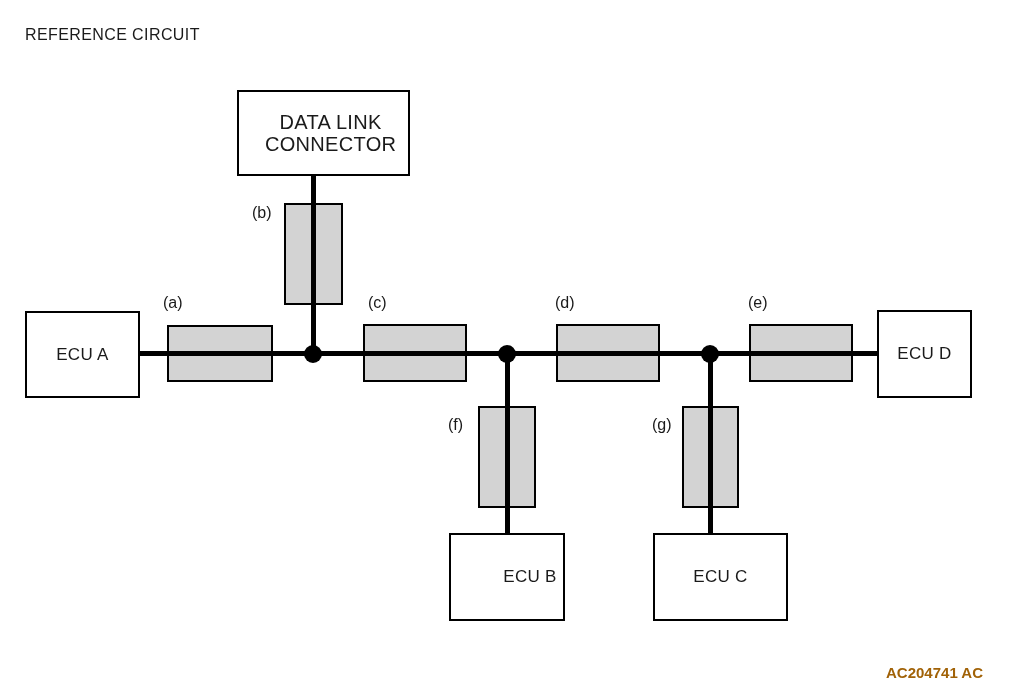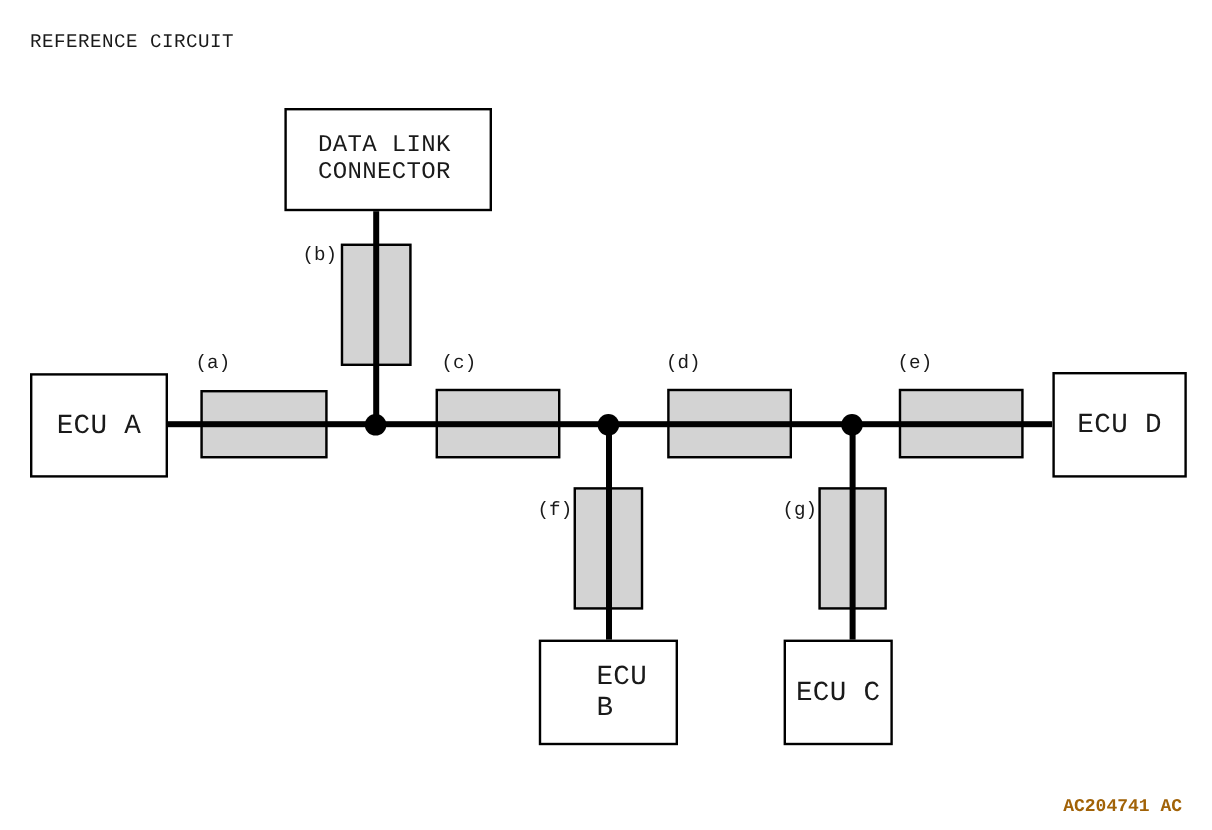--- a/index.html
+++ b/index.html
@@ -5,43 +5,44 @@
   html, body {
     margin: 0;
     padding: 0;
     background: #ffffff;
   }
   .canvas {
     position: relative;
     width: 1010px;
     height: 692px;
     background: var(--background, #ffffff);
-    font-family: Liberation Mono, monospace;
+    font-family: Liberation Sans, sans-serif;
     color: #111111;
     overflow: hidden;
+    text-align: center;
   }
   .canvas * { box-sizing: border-box; }
 
   .diagram-title {
     position: absolute;
     left: 25px;
     top: 26px;
     font-size: 16px;
     letter-spacing: 0.4px;
     color: #1a1a1a;
   }
 
   .node {
     position: absolute;
     background: #ffffff;
     border: 2px solid #000000;
     display: flex;
     align-items: center;
     justify-content: center;
-    font-size: 23px;
+    font-size: 17px;
     letter-spacing: 0.3px;
     color: #1a1a1a;
     z-index: 4;
   }
   .node.left-text {
     justify-content: flex-start;
     padding-left: 26px;
     white-space: pre-line;
     line-height: 22px;
     font-size: 20px;
@@ -109,27 +110,27 @@
   <div class="junction" style="left:498px; top:345px;"></div>
   <div class="junction" style="left:701px; top:345px;"></div>
 
   <div class="node left-text" style="left:237px; top:90px; width:173px; height:86px;">
     <span>DATA LINK
 CONNECTOR</span>
   </div>
   <div class="node" style="left:25px; top:311px; width:115px; height:87px;">
     <span>ECU A</span>
   </div>
-  <div class="node" style="left:877px; top:310px; width:112px; height:88px;">
+  <div class="node" style="left:877px; top:310px; width:95px; height:88px;">
     <span>ECU D</span>
   </div>
   <div class="node" style="left:449px; top:533px; width:116px; height:88px;padding-left:46px;">
     <span>ECU B</span>
   </div>
-  <div class="node" style="left:653px; top:533px; width:91px; height:88px;">
+  <div class="node" style="left:653px; top:533px; width:135px; height:88px;">
     <span>ECU C</span>
   </div>
 
   <div class="seg-label" style="left:163px; top:294px;">(a)</div>
   <div class="seg-label" style="left:252px; top:204px;">(b)</div>
   <div class="seg-label" style="left:368px; top:294px;">(c)</div>
   <div class="seg-label" style="left:555px; top:294px;">(d)</div>
   <div class="seg-label" style="left:748px; top:294px;">(e)</div>
   <div class="seg-label" style="left:448px; top:416px;">(f)</div>
   <div class="seg-label" style="left:652px; top:416px;">(g)</div>

